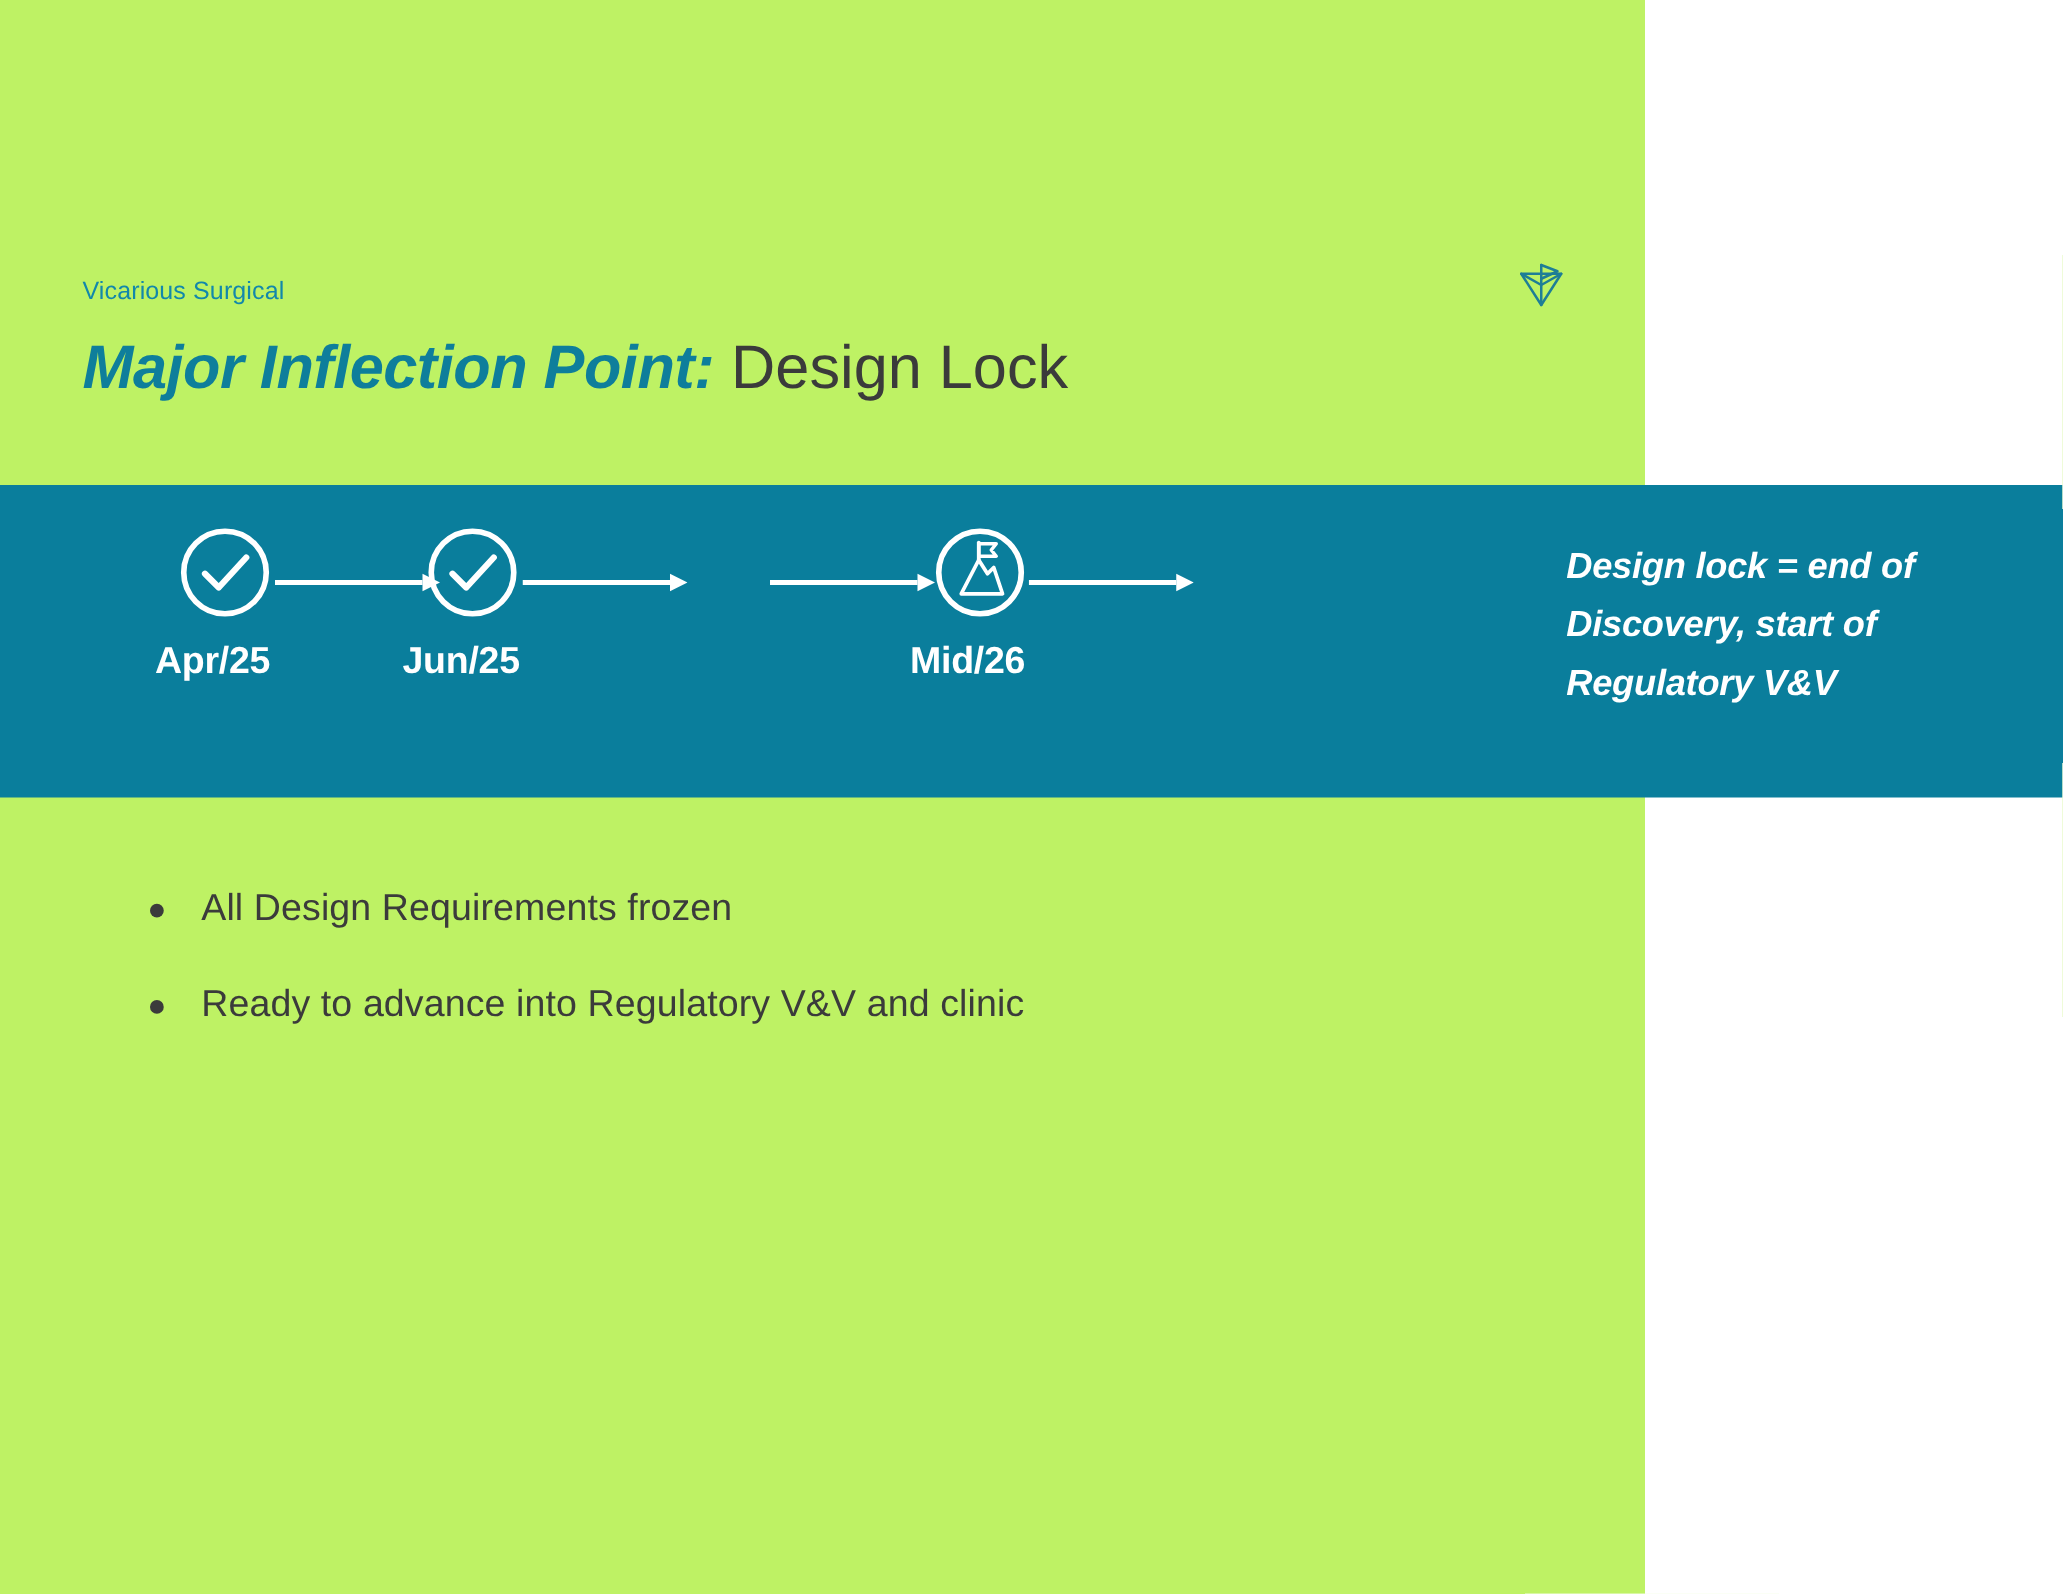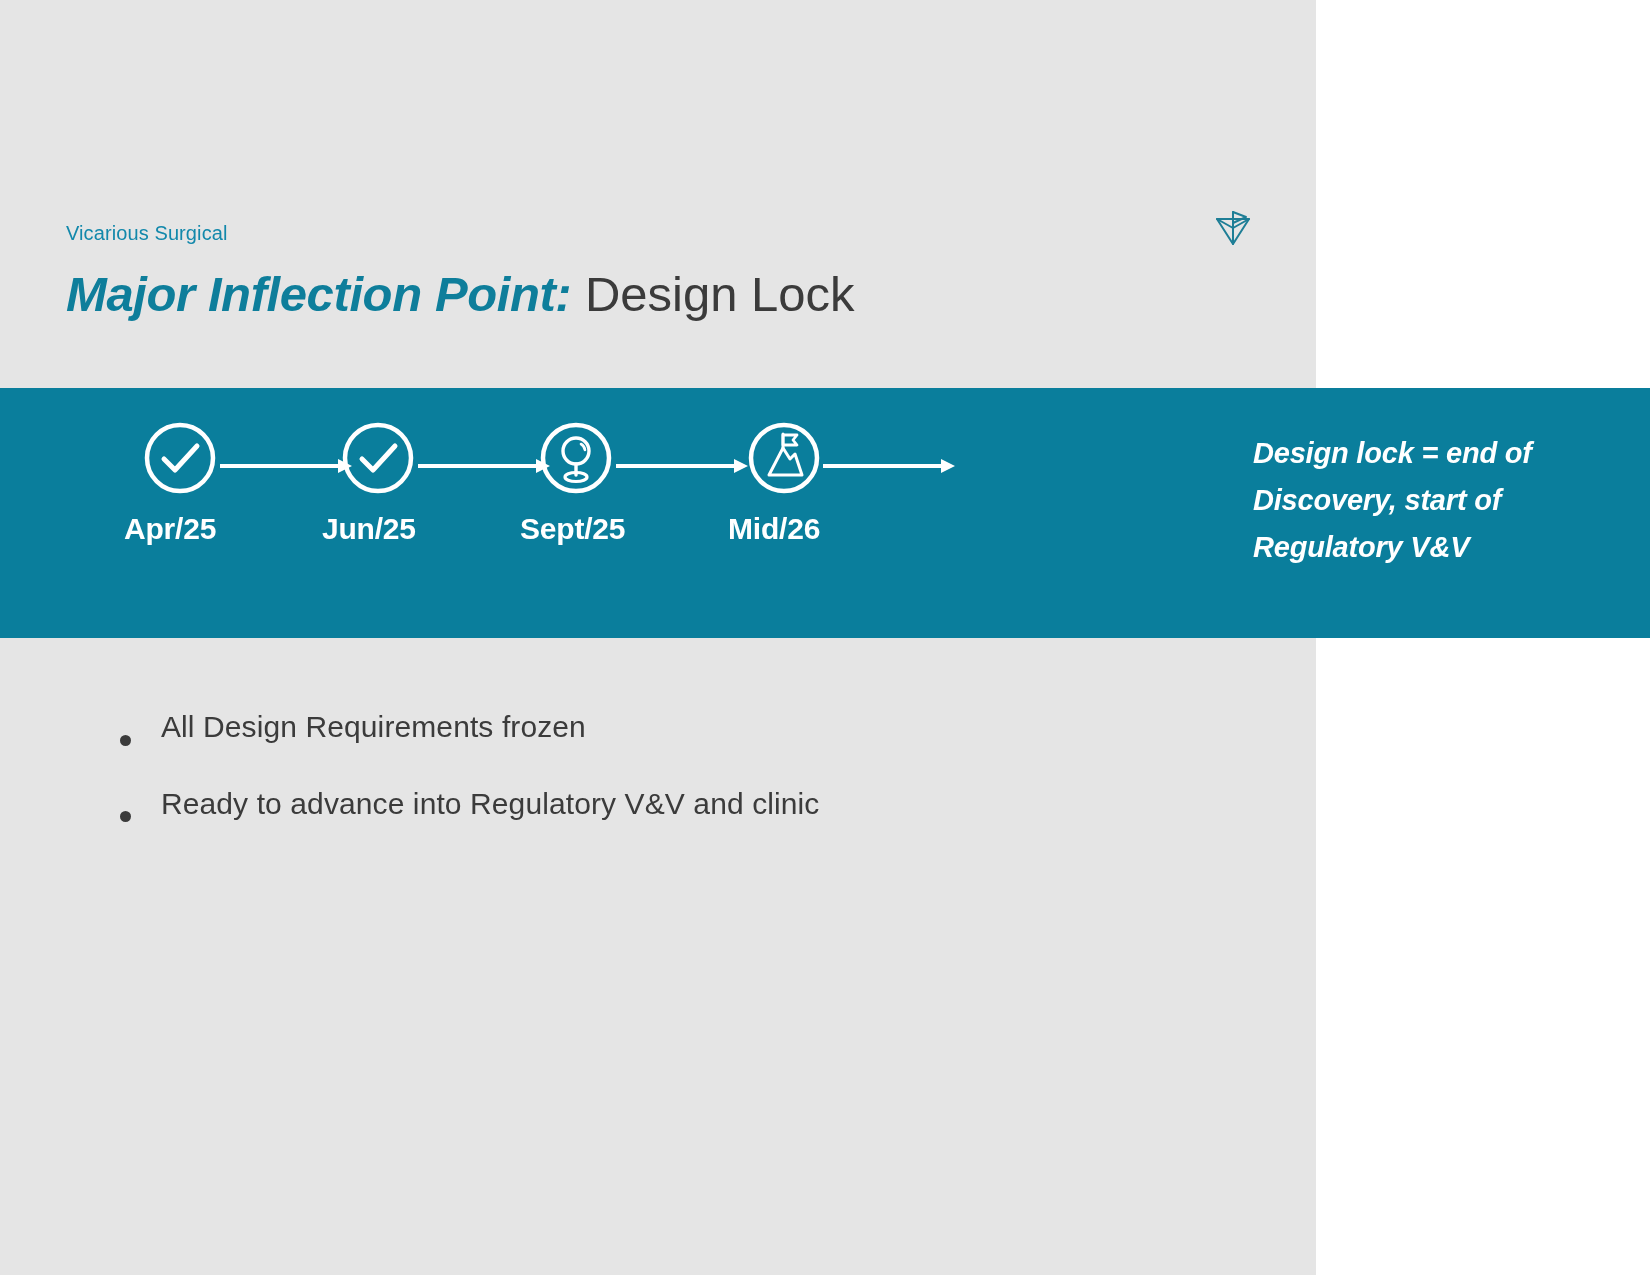--- a/index.html
+++ b/index.html
@@ -9,21 +9,21 @@
     height: 1275px;
     background: #ffffff;
     font-family: "Liberation Sans", sans-serif;
     overflow: hidden;
   }
 
   .slide {
     position: relative;
     width: 1316px;
     height: 1275px;
-    background: #e5e5e5;
+    background: #bef264;
     text-decoration: underline;
   }
 
   
   .brand {
     position: absolute;
     left: 66px;
     top: 222px;
     font-size: 20px;
     color: #1288ab;
@@ -120,21 +120,21 @@
 
   
   .bullets {
     position: absolute;
     left: 120px;
     top: 708px;
     width: 1300px;
   }
   .bullet {
     display: flex;
-    align-items: flex-end;
+    align-items: flex-start;
     margin-bottom: 39px;
   }
   .bullet .dot {
     width: 11px;
     height: 11px;
     border-radius: 50%;
     background: #3b3b3b;
     margin-top: 15px;
     margin-right: 30px;
     flex: 0 0 auto;
@@ -198,30 +198,20 @@
       </div>
 
       <div class="step" style="left:194px;">
         <svg class="circle" viewBox="0 0 80 80">
           <circle cx="40" cy="40" r="33" fill="none" stroke="#ffffff" stroke-width="4.5"></circle>
           <path d="M24 41 L35 52 L57 28" fill="none" stroke="#ffffff" stroke-width="5" stroke-linecap="round" stroke-linejoin="round"></path>
         </svg>
         <div class="step-label">Jun/25</div>
       </div>
 
-      <div class="step" style="left:392px;">
-        <svg class="circle" viewBox="0 0 80 80">
-          <circle cx="40" cy="40" r="33" fill="none" stroke="#ffffff" stroke-width="4.5"></circle>
-          <circle cx="40" cy="33" r="13" fill="none" stroke="#ffffff" stroke-width="3.4"></circle>
-          <path d="M45 26 a8 8 0 0 1 4 6" fill="none" stroke="#ffffff" stroke-width="2.6" stroke-linecap="round"></path>
-          <line x1="40" y1="46" x2="40" y2="57" stroke="#ffffff" stroke-width="3.4" stroke-linecap="round"></line>
-          <ellipse cx="40" cy="59" rx="11" ry="4.5" fill="none" stroke="#ffffff" stroke-width="3.2"></ellipse>
-        </svg>
-        <div class="step-label">Sept/25</div>
-      </div>
 
       <div class="step" style="left:600px;">
         <svg class="circle" viewBox="0 0 80 80">
           <circle cx="40" cy="40" r="33" fill="none" stroke="#ffffff" stroke-width="4.5"></circle>
           <path d="M25 57 L39 30 L46 41 L51 36 L58 57 Z" fill="none" stroke="#ffffff" stroke-width="3" stroke-linejoin="round"></path>
           <line x1="39" y1="30" x2="39" y2="16" stroke="#ffffff" stroke-width="3" stroke-linecap="round"></line>
           <path d="M39 17 L53 17 L49 22 L53 27 L39 27 Z" fill="none" stroke="#ffffff" stroke-width="2.8" stroke-linejoin="round"></path>
         </svg>
         <div class="step-label">Mid/26</div>
       </div>

